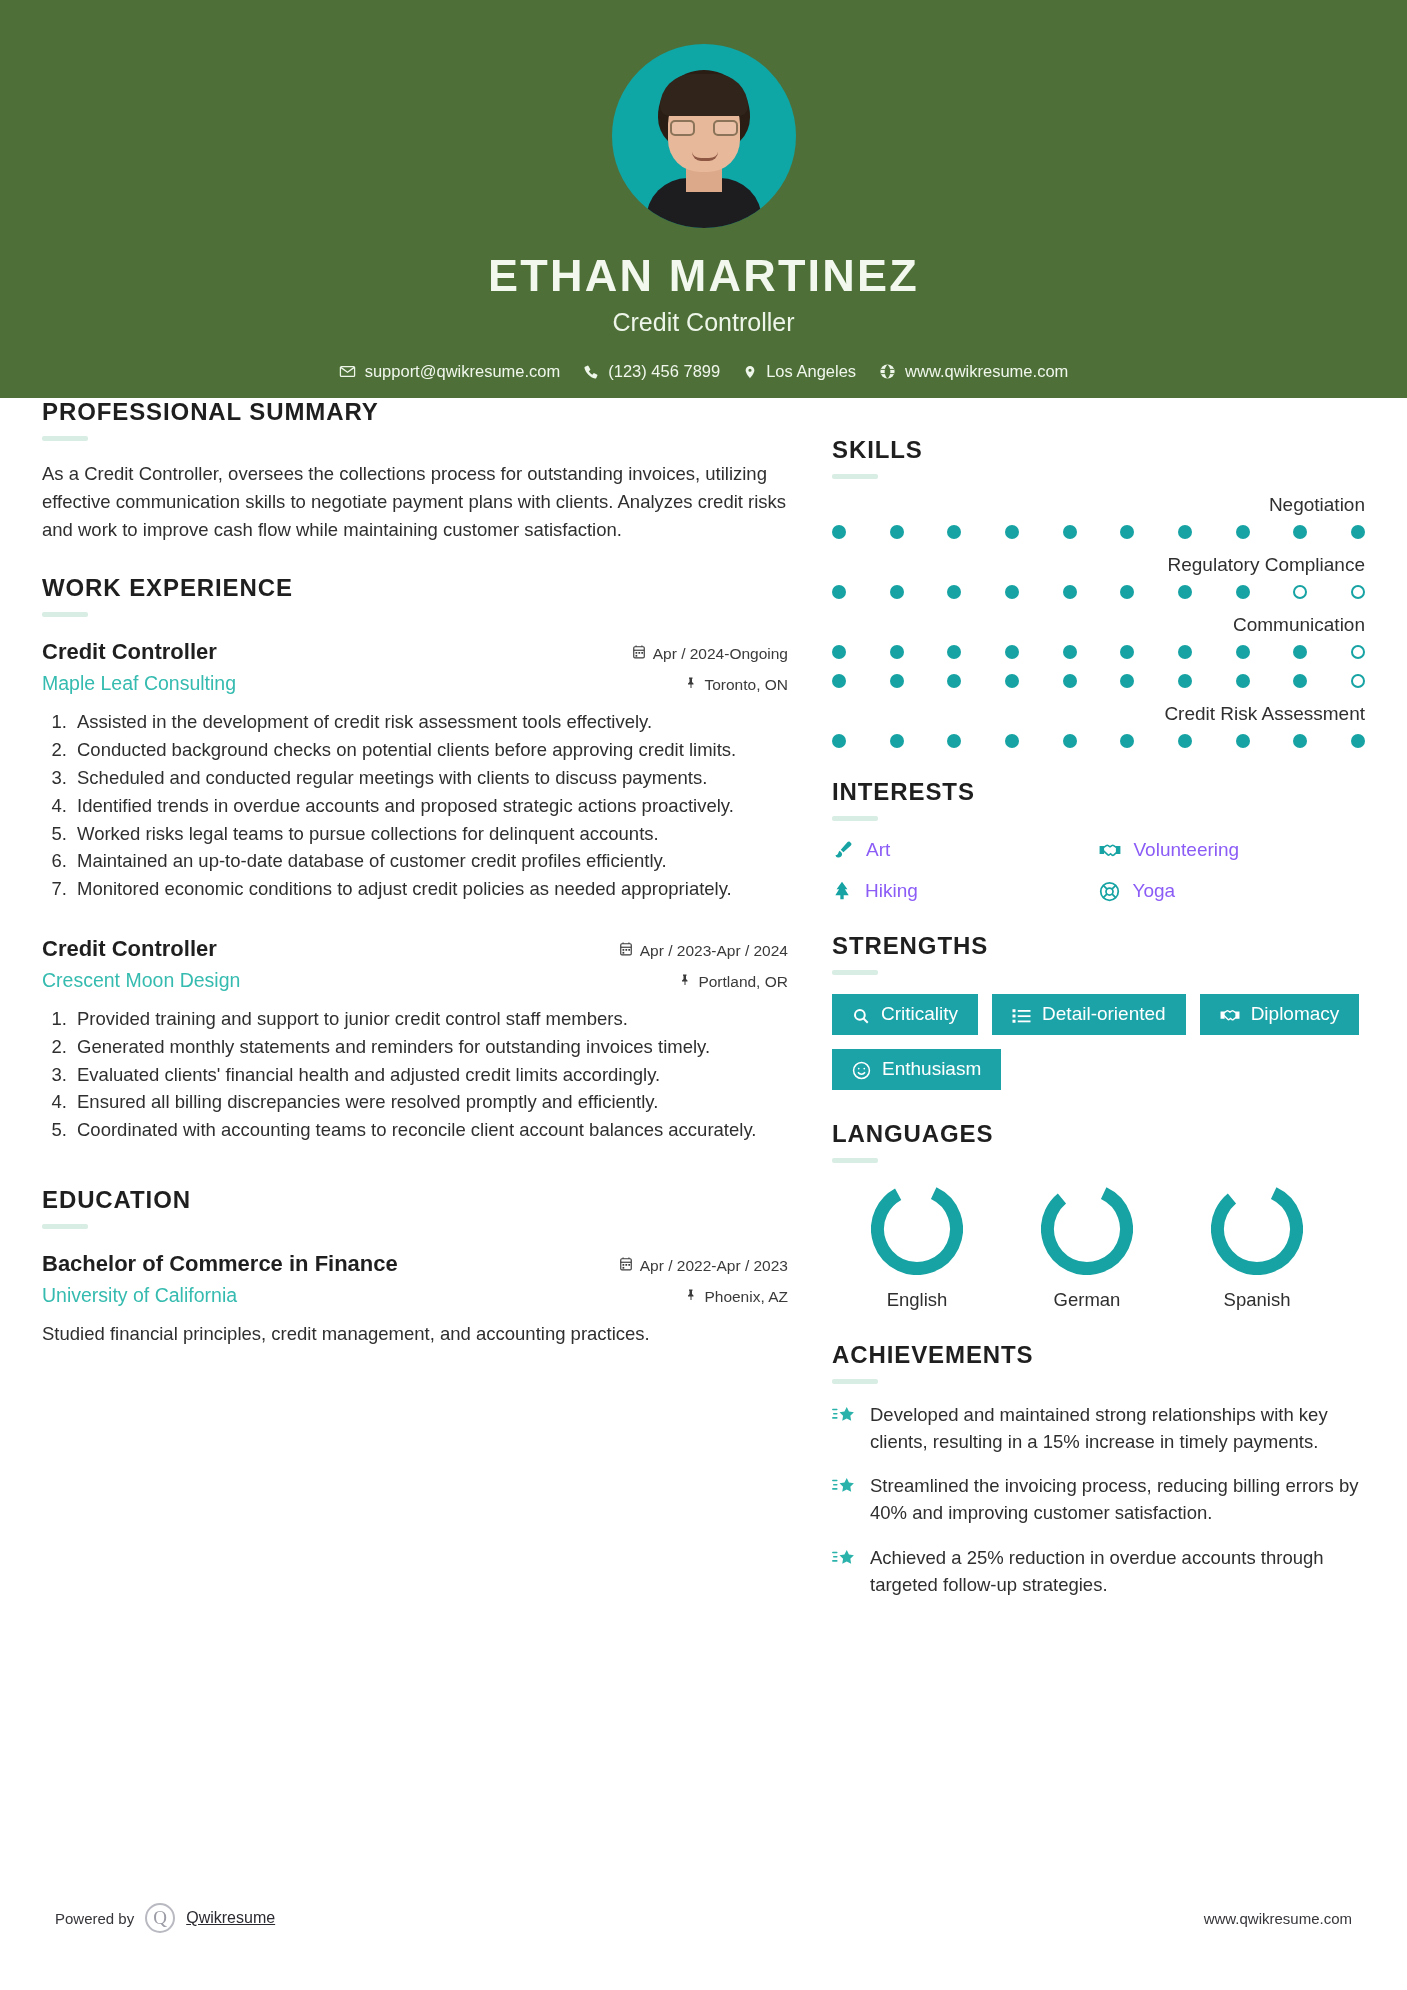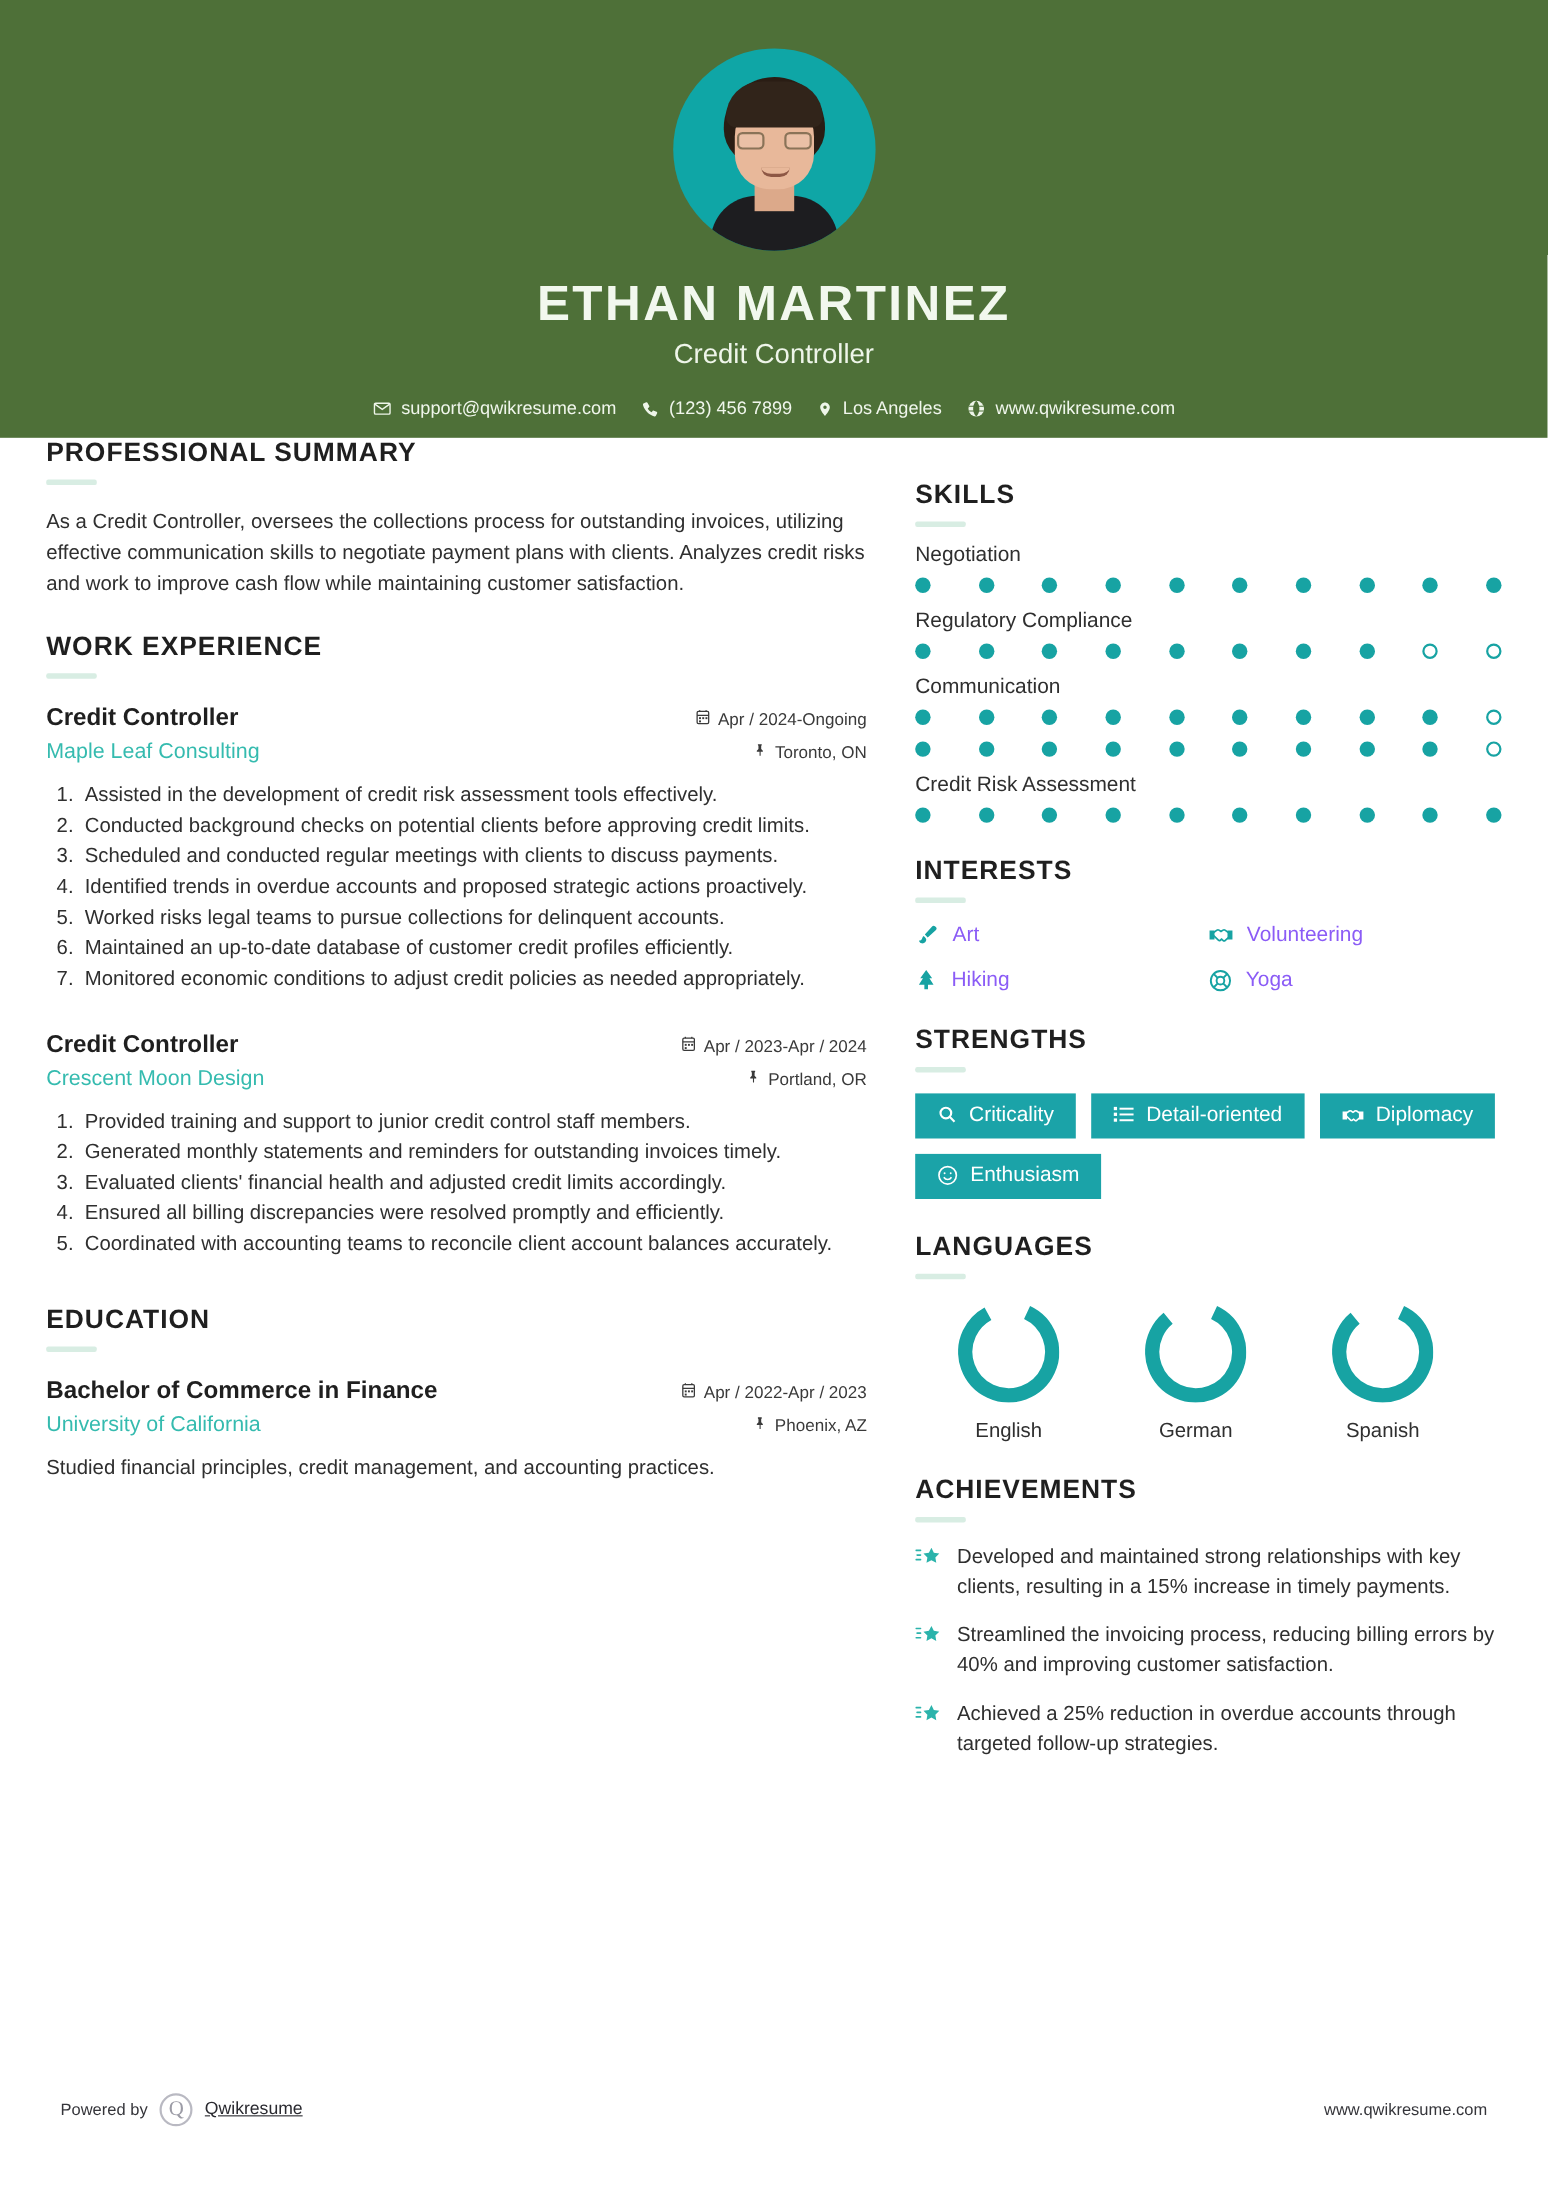--- a/index.html
+++ b/index.html
@@ -210,20 +210,21 @@
     line-height: 1.5;
     color: #2f2f2f;
   }
 
   
   .skill { margin-top: 15px; }
   .skill-name {
     font-size: 19px;
     color: #2f2f2f;
     margin-bottom: 9px;
+    text-align: right;
   }
   .dots {
     display: flex;
     justify-content: space-between;
     width: 100%;
   }
   .dot {
     width: 14px; height: 14px;
     border-radius: 50%;
     background: #17A3A3;
@@ -255,21 +256,21 @@
     display: flex;
     flex-wrap: wrap;
     gap: 14px;
   }
   .pill {
     background: #1BA3A8;
     color: #ffffff;
     font-size: 19px;
     padding: 10px 20px;
     display: flex;
-    align-items: flex-start;
+    align-items: flex-end;
     gap: 11px;
     line-height: 1.1;
   }
   .pill svg { display: block; flex-shrink: 0; }
 
   
   .langs {
     margin-top: 20px;
     display: flex;
     gap: 0;

